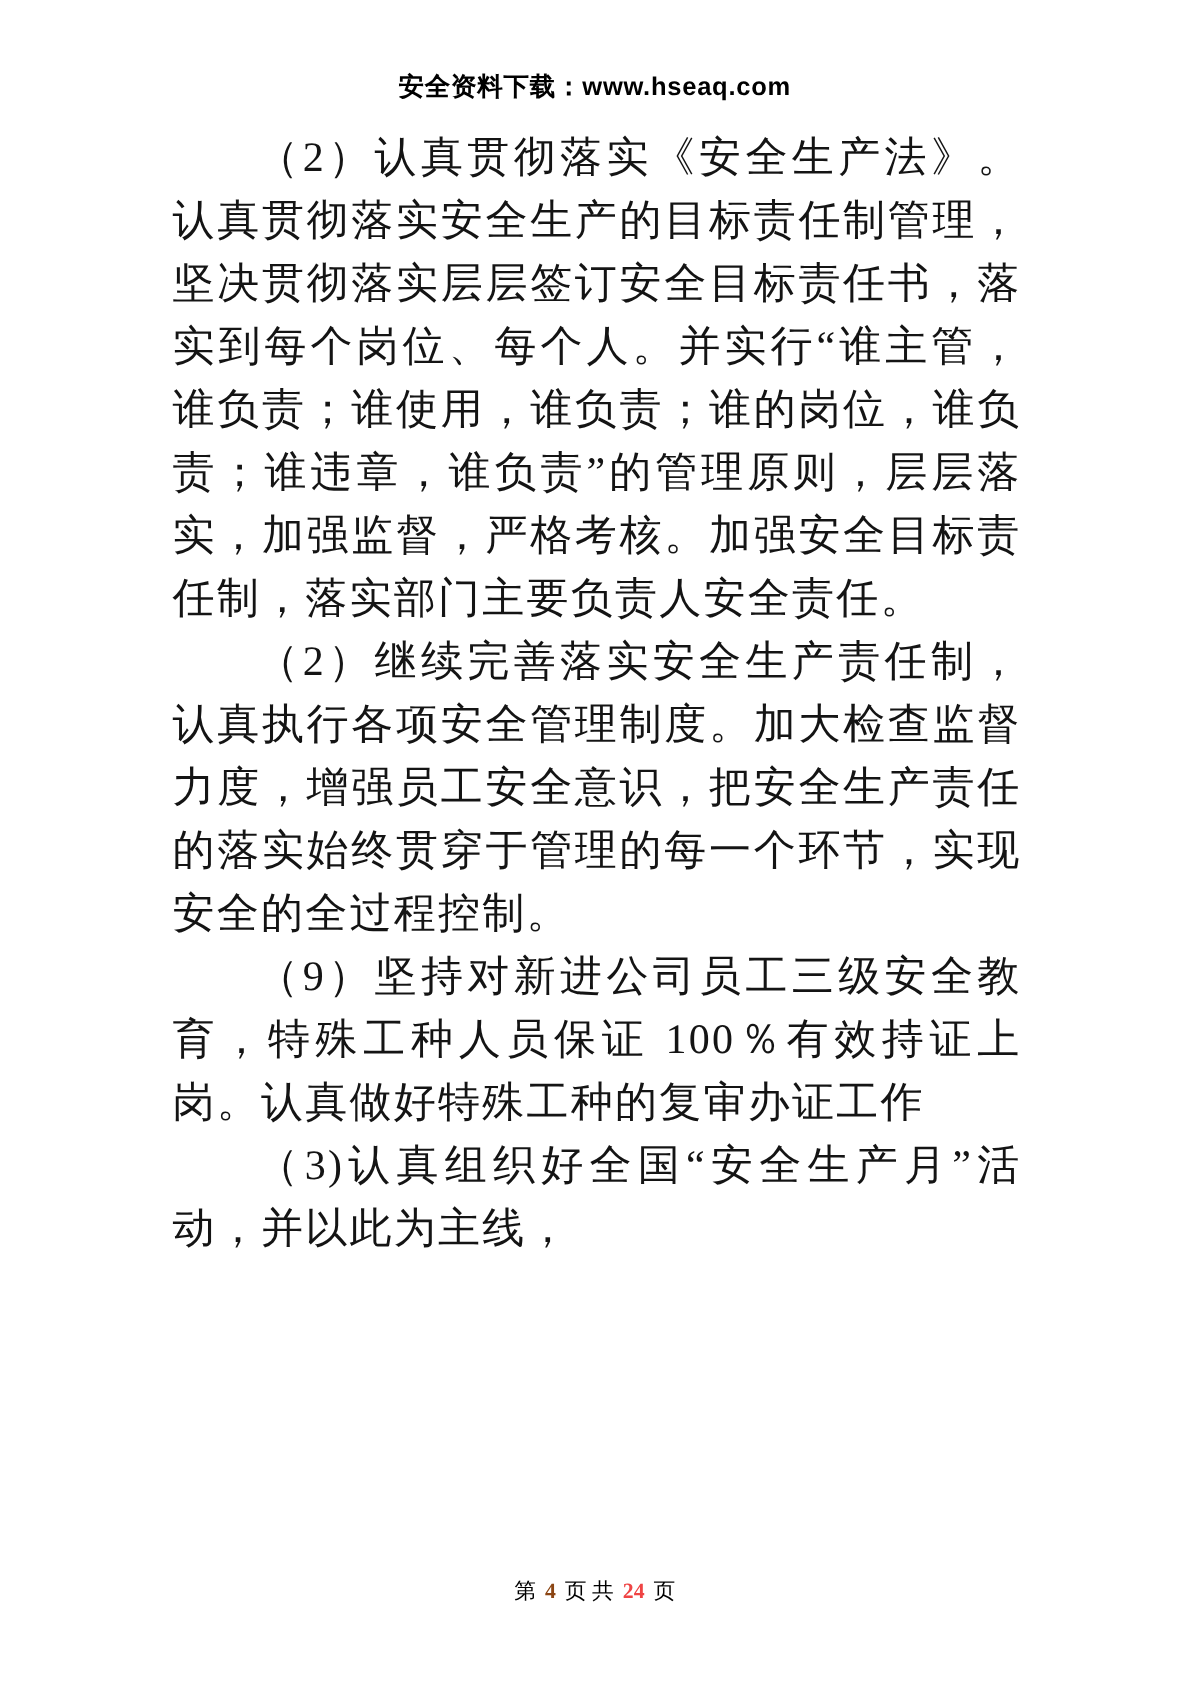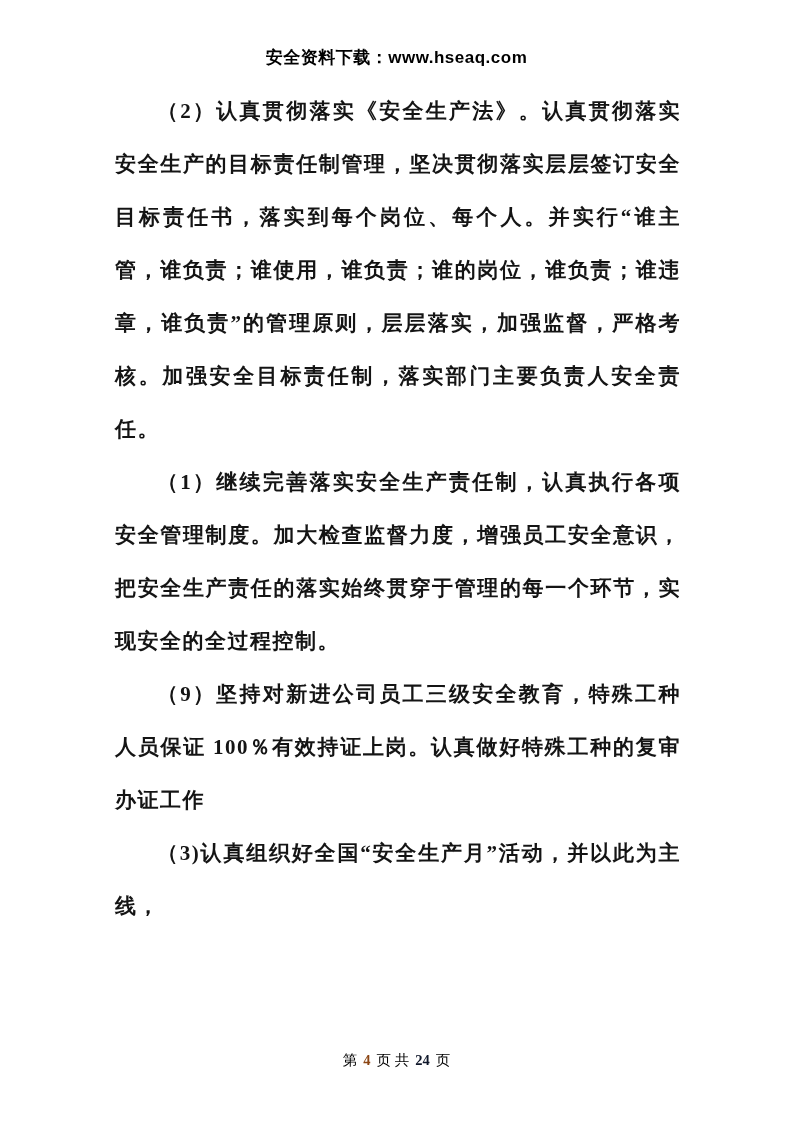--- a/index.html
+++ b/index.html
@@ -18,24 +18,23 @@
     padding-top: 46px;
     text-align: center;
     font-family: "Liberation Sans", "DejaVu Sans", sans-serif;
     font-weight: bold;
     font-size: 17px;
     letter-spacing: 0.5px;
     color: #000000;
   }
   .doc-body {
     margin: 16px 112px 0 115px; 
-    font-size: 21px;
-    line-height: 53px;
+    font-size: 28px;
+    line-height: 42px;
     text-align: justify;
-    font-weight: bold;
   }
   .doc-body p.para {
     text-indent: 2em;
     letter-spacing: 1.5px;
   }
   .doc-footer {
     position: absolute;
     left: 0;
     right: 0;
     bottom: 52px;
@@ -53,22 +52,22 @@
 </style>
 </head>
 <body>
 
 <div class="page">
 
   <div class="doc-header">安全资料下载：www.hseaq.com</div>
 
   <div class="doc-body">
       <p class="para">（2）认真贯彻落实《安全生产法》。认真贯彻落实安全生产的目标责任制管理，坚决贯彻落实层层签订安全目标责任书，落实到每个岗位、每个人。并实行“谁主管，谁负责；谁使用，谁负责；谁的岗位，谁负责；谁违章，谁负责”的管理原则，层层落实，加强监督，严格考核。加强安全目标责任制，落实部门主要负责人安全责任。</p>
-      <p class="para">（1）继续完善落实安全生产责任制，认真执行各项安全管理制度。加大检查监督力度，增强员工安全意识，把安全生产责任的落实始终贯穿于管理的每一个环节，实现安全的全过程控制。</p>
+      <p class="para">（2）继续完善落实安全生产责任制，认真执行各项安全管理制度。加大检查监督力度，增强员工安全意识，把安全生产责任的落实始终贯穿于管理的每一个环节，实现安全的全过程控制。</p>
       <p class="para">（9）坚持对新进公司员工三级安全教育，特殊工种人员保证 100％有效持证上岗。认真做好特殊工种的复审办证工作</p>
       <p class="para">（3)认真组织好全国“安全生产月”活动，并以此为主线，</p>
     </div>
 
   <div class="doc-footer">
-    <span class="part">第</span><span class="pagenum" style="color: rgb(139, 69, 19);">4</span><span class="part">页 共</span><span class="pagenum" style="color: #0f172a; text-align: center;">24</span><span class="part">页</span>
+    <span class="part">第</span><span class="pagenum" style="color: rgb(139, 69, 19);">4</span><span class="part">页 共</span><span class="pagenum" style="color: #ef4444; text-align: center;">24</span><span class="part">页</span>
   </div>
 
 </div>
 
 </body></html>

